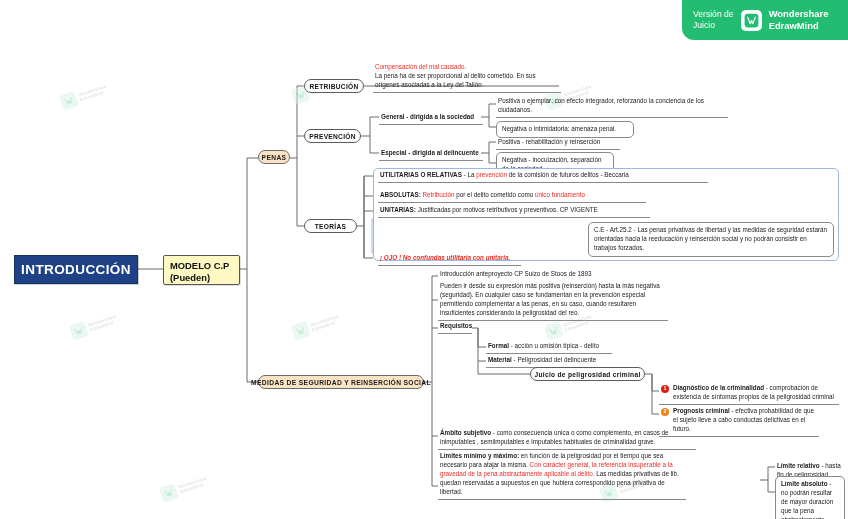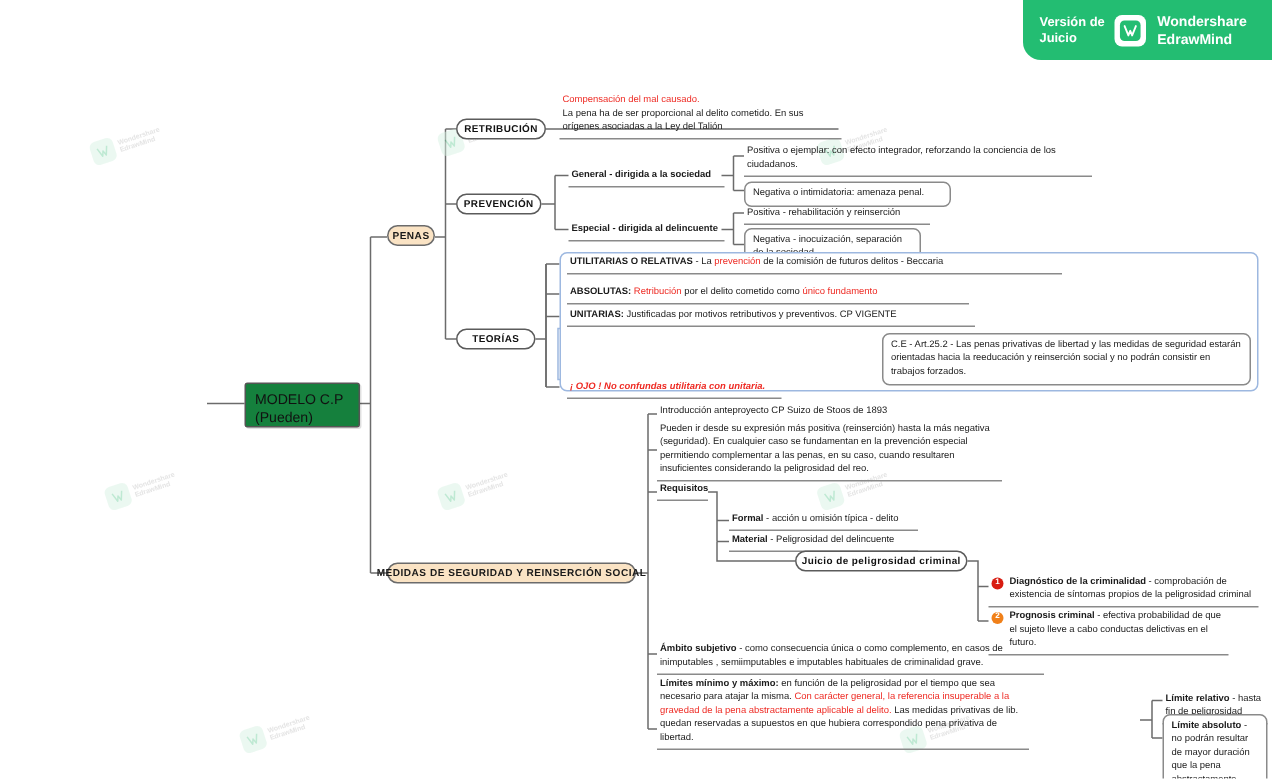--- a/index.html
+++ b/index.html
@@ -15,22 +15,22 @@
   
   .node { position:absolute; }
 
   .root {
     background:#1F4287; color:#ffffff; border:1px solid #16325c;
     font-size:13.5px; font-weight:bold; letter-spacing:.4px;
     display:flex; align-items:center; justify-content:center;
     box-shadow:1px 1px 0 rgba(0,0,0,.18);
   }
   .mainbox {
-    background:#15803d; border:1px solid #555; border-radius:2px;
-    font-size:9.4px; font-weight:normal; line-height:1.25;
+    background:#fef9c3; border:1px solid #555; border-radius:2px;
+    font-size:9.4px; font-weight:bold; line-height:1.25;
     padding:4px 6px; color:#111;
     box-shadow:1px 1px 0 rgba(0,0,0,.12);
   }
   .pill {
     background:#FAE3C4; border:1px solid #6b6b6b; border-radius:9px;
     font-size:6.7px; font-weight:bold; letter-spacing:.35px; color:#1a1a1a;
     display:flex; align-items:center; justify-content:center;
     padding:0 8px; white-space:nowrap;
   }
   .pill-white {
@@ -72,21 +72,21 @@
                 display:flex; align-items:center; justify-content:center; }
   .wm .wmlogo svg { width:10px; height:10px; }
   .wm .wmtxt { font-size:4.6px; line-height:1.2; color:#C9C9C9; font-weight:bold; }
 
   
   .banner {
     position:absolute; right:0; top:0; width:166px; height:40px;
     background:#23BD72; border-bottom-left-radius:12px;
     display:flex; align-items:center; gap:7px; padding-left:11px; color:#fff;
   }
-  .banner .ver { font-size:8.6px; line-height:1.25; font-weight:bold; text-align:left; }
+  .banner .ver { font-size:8.6px; line-height:1.25; font-weight:normal; text-align:left; }
   .banner .mark { width:21px; height:21px; border-radius:5px; background:#fff;
                   display:flex; align-items:center; justify-content:center; }
   .banner .brand { font-size:9.4px; line-height:1.28; font-weight:bold; }
 </style>
 </head>
 <body>
 
 <div class="canvas">
 
   <svg class="links" viewBox="0 0 848 519">
@@ -213,20 +213,23 @@
   </div>
   <div class="wm" style="left:600px; top:480px;">
     <div class="wmlogo">
       <svg viewBox="0 0 24 24">
           <path d="M4 5 L9 19 L12 11 L15 19 L20 5" stroke="#7FD4A8" stroke-width="2.4" fill="none" stroke-linejoin="round"></path>
         </svg>
     </div>
     <div class="wmtxt"><span>Wondershare</span><br><span>EdrawMind</span></div>
   </div>
 
+  <div class="node root" style="left:14px; top:255px; width:124px; height:29px;">
+    <span>INTRODUCCIÓN</span>
+  </div>
 
   <div class="node mainbox" style="left:163px; top:255px; width:77px; height:30px;">
     <div>MODELO C.P</div>
     <div>(Pueden)</div>
   </div>
 
   <div class="node pill" style="left:258px; top:150px; width:32px; height:14px;">
     <span>PENAS</span>
   </div>
 

